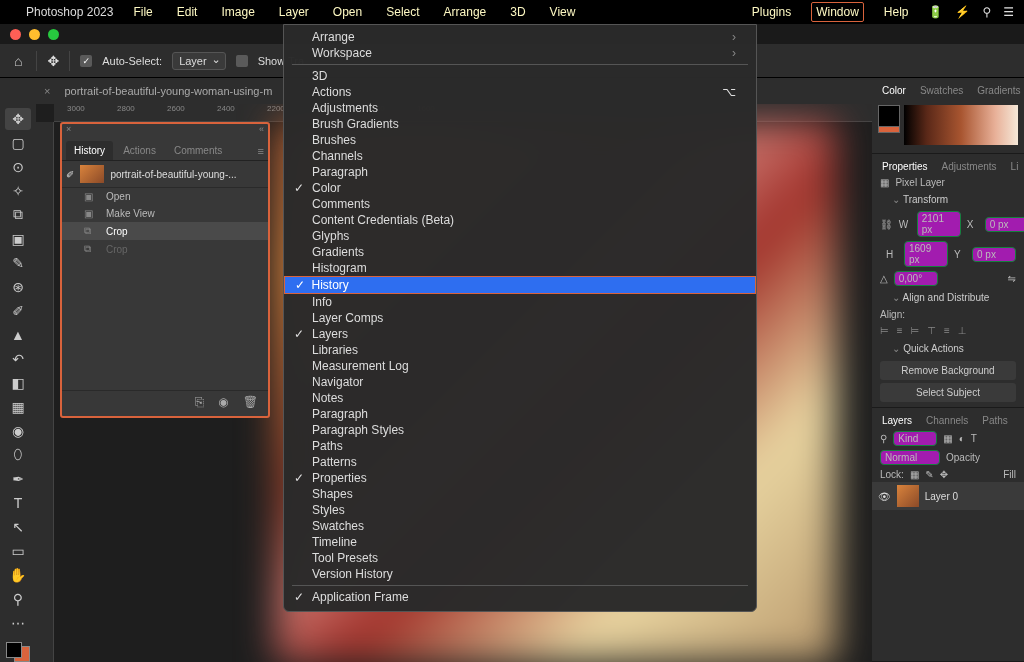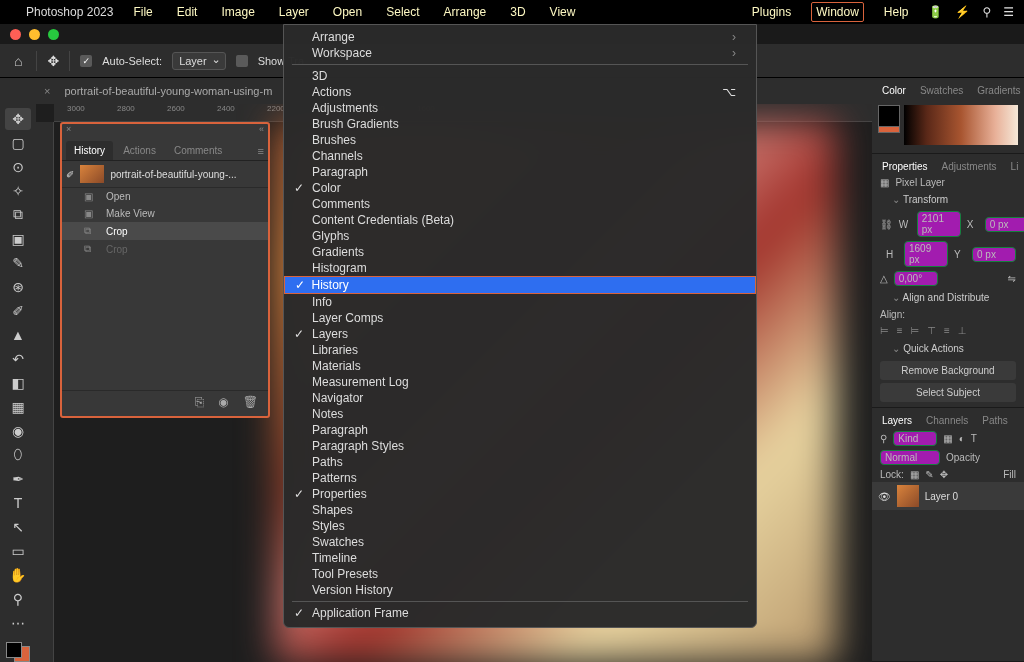--- a/index.html
+++ b/index.html
@@ -400,23 +400,20 @@
       <span>Layer Comps</span>
     </div>
     <div class="dd-item">
       <span class="check">✓</span>
       <span>Layers</span>
     </div>
     <div class="dd-item">
       <span>Libraries</span>
     </div>
     <div class="dd-item">
-      <span>Materials</span>
-    </div>
-    <div class="dd-item">
       <span>Measurement Log</span>
     </div>
     <div class="dd-item">
       <span>Navigator</span>
     </div>
     <div class="dd-item">
       <span>Notes</span>
     </div>
     <div class="dd-item">
       <span>Paragraph</span>

